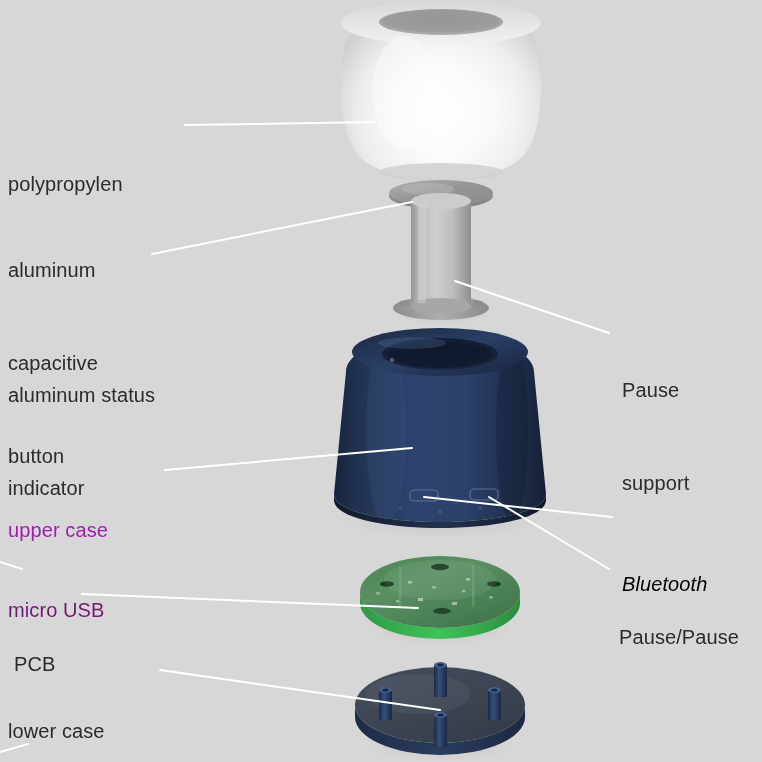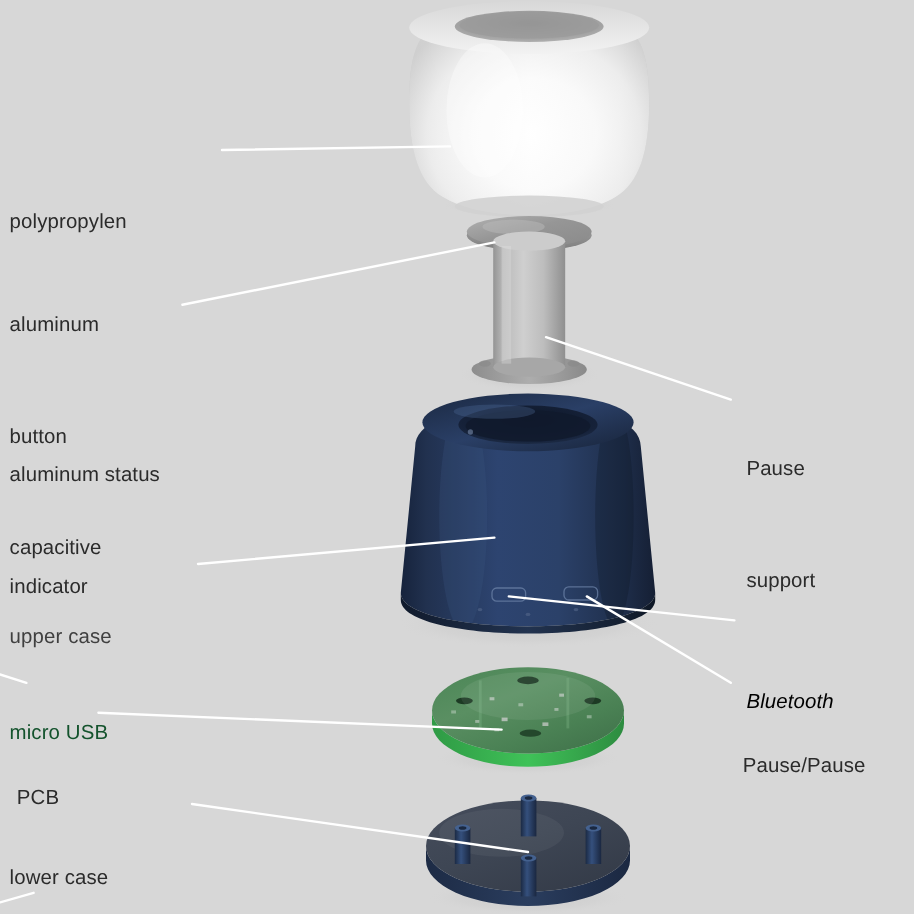--- a/index.html
+++ b/index.html
@@ -23,21 +23,21 @@
   #artwork {
     position: absolute;
     left: 0;
     top: 0;
     width: 762px;
     height: 762px;
   }
   .label {
     position: absolute;
     color: #2b2b2b;
-    font-size: 17px;
+    font-size: 20px;
     line-height: 31px;
     white-space: pre;
     letter-spacing: 0.1px;
   }
   .label.right {
     text-align: left;
   }
 </style>
 </head>
 <body style="background: rgb(215, 215, 215);">
@@ -305,34 +305,34 @@
         <line x1="489" y1="497" x2="609" y2="569" stroke="#ffffff"></line>
       </g>
   </svg>
 
   <div class="label" style="left: 8px; top: 107px; color: rgb(43, 43, 43);">
     <div>polypropylen</div>
   </div>
 
   <div class="label" style="left: 8px; top: 193px; color: rgb(43, 43, 43);">
     <div>aluminum</div>
+    <div>capacitive</div>
     <div>button</div>
-    <div>capacitive</div>
   </div>
 
   <div class="label" style="left: 8px; top: 318px; color: rgb(43, 43, 43);">
     <div>aluminum status</div>
     <div>indicator</div>
   </div>
 
-  <div class="label" style="left: 8px; top: 453px; color: #404040;">
+  <div class="label" style="left: 8px; top: 453px; color: #a21caf;">
     <div>upper case</div>
   </div>
 
-  <div class="label" style="left: 8px; top: 533px; color: #14532d;">
+  <div class="label" style="left: 8px; top: 533px; color: #701a75;">
     <div>micro USB</div>
   </div>
 
   <div class="label" style="left: 14px; top: 587px; color: rgb(43, 43, 43);">
     <div>PCB</div>
   </div>
 
   <div class="label" style="left: 8px; top: 654px; color: rgb(43, 43, 43);">
     <div>lower case</div>
   </div>

